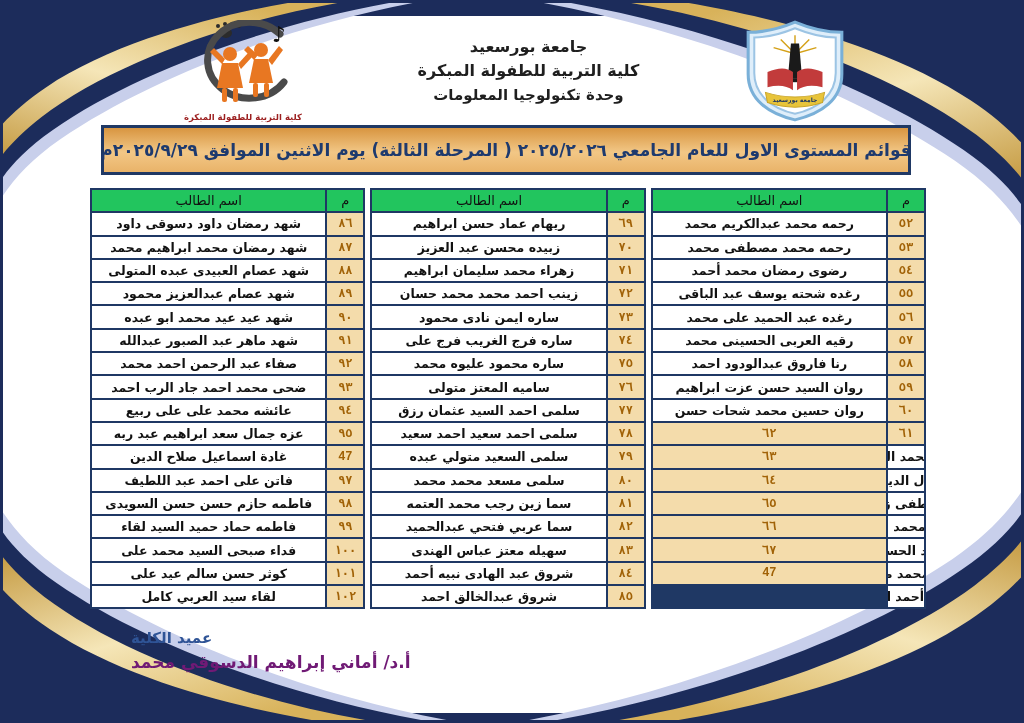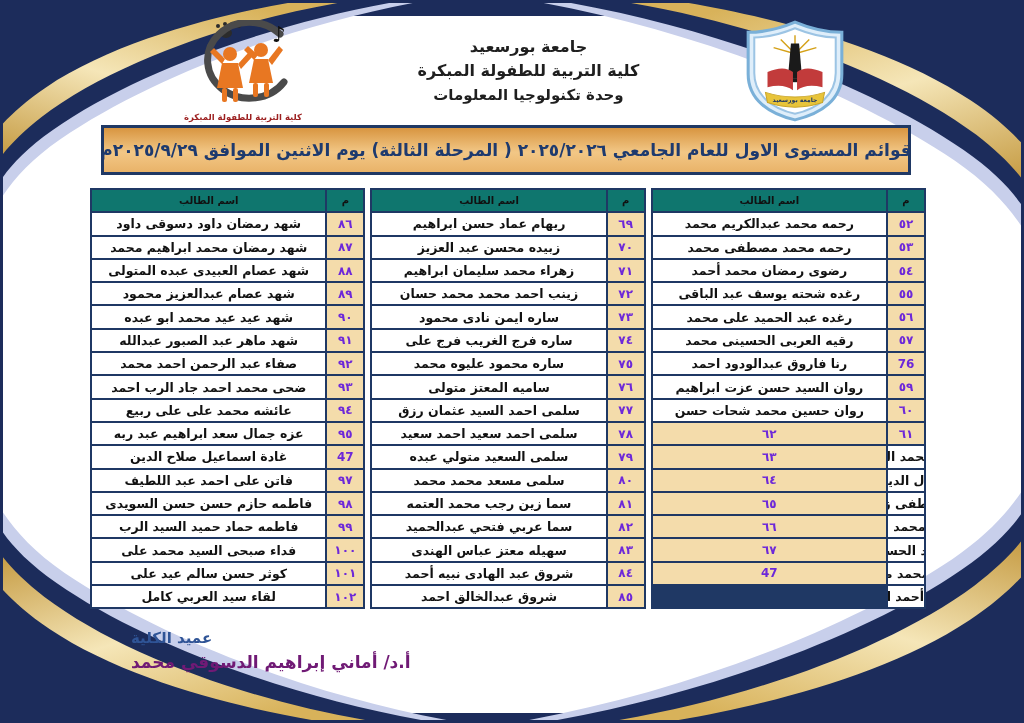--- a/index.html
+++ b/index.html
@@ -40,22 +40,22 @@
   .table-wrap{
     position:absolute; top:185px; right:95px; width:836px;
     display:flex; gap:5px; direction:rtl;
   }
   .group{
     flex:1; display:grid; grid-template-columns:36px 1fr;
     grid-auto-rows:21.3px; gap:2px; background:#1f3864;
     border:2px solid #1f3864; direction:rtl;
   }
   .cell{ display:flex; align-items:center; justify-content:center; overflow:hidden; }
-  .cell.hdr{ background:#0f766e; font-weight:bold; font-size:10px; color:#111; }
-  .cell.num{ background:#f4dcab; font-weight:bold; font-size:12px; color:#6d28d9; }
+  .cell.hdr{ background:#22c55e; font-weight:normal; font-size:13px; color:#111; }
+  .cell.num{ background:#f4dcab; font-weight:bold; font-size:12px; color:#a16207;font-family:Liberation Mono, monospace; }
   .cell.name{ background:#ffffff; font-weight:bold; font-size:12.5px; color:#111; white-space:nowrap; }
 
   .footer{
     position:absolute; top:626px; right:590px; width:300px; text-align:left;
   }
   .footer .dean-title{ color:#2f5496; font-weight:bold; font-size:15px; margin-bottom:5px; }
   .footer .dean-name{ color:#701a75; font-weight:bold; font-size:17px; white-space:nowrap; }
 </style>
 </head>
 <body>
@@ -165,21 +165,21 @@
         <div class="cell num">٥٣</div>
         <div class="cell name">رحمه محمد مصطفى محمد</div>
         <div class="cell num">٥٤</div>
         <div class="cell name">رضوى رمضان محمد أحمد</div>
         <div class="cell num">٥٥</div>
         <div class="cell name">رغده شحته يوسف عبد الباقى</div>
         <div class="cell num">٥٦</div>
         <div class="cell name">رغده عبد الحميد على محمد</div>
         <div class="cell num">٥٧</div>
         <div class="cell name">رقيه العربى الحسينى محمد</div>
-        <div class="cell num">76</div>
+        <div class="cell num">٥٨</div>
         <div class="cell name">رنا فاروق عبدالودود احمد</div>
         <div class="cell num">٥٩</div>
         <div class="cell name">روان السيد حسن عزت ابراهيم</div>
         <div class="cell num">٦٠</div>
         <div class="cell name">روان حسين محمد شحات حسن</div>
         <div class="cell num">٦١</div>
         <div class="cell num">٦٢</div>
         <div class="cell name">روان نبيل محمد النادى عيسى</div>
         <div class="cell num">٦٣</div>
         <div class="cell name">روبا طه جلال الدين محمد طه</div>
@@ -255,21 +255,21 @@
         <div class="cell name">عائشه محمد على على ربيع</div>
         <div class="cell num">٩٥</div>
         <div class="cell name">عزه جمال سعد ابراهيم عبد ربه</div>
         <div class="cell num">47</div>
         <div class="cell name">غادة اسماعيل صلاح الدين</div>
         <div class="cell num">٩٧</div>
         <div class="cell name">فاتن على احمد عبد اللطيف</div>
         <div class="cell num">٩٨</div>
         <div class="cell name">فاطمه حازم حسن حسن السويدى</div>
         <div class="cell num">٩٩</div>
-        <div class="cell name">فاطمه حماد حميد السيد الرب</div>
+        <div class="cell name">فاطمه حماد حميد السيد لقاء</div>
         <div class="cell num">١٠٠</div>
         <div class="cell name">فداء صبحى السيد محمد على</div>
         <div class="cell num">١٠١</div>
         <div class="cell name">كوثر حسن سالم عيد على</div>
         <div class="cell num">١٠٢</div>
         <div class="cell name">لقاء سيد العربي كامل</div>
       </div>
   </div>
 
   <div class="footer">

